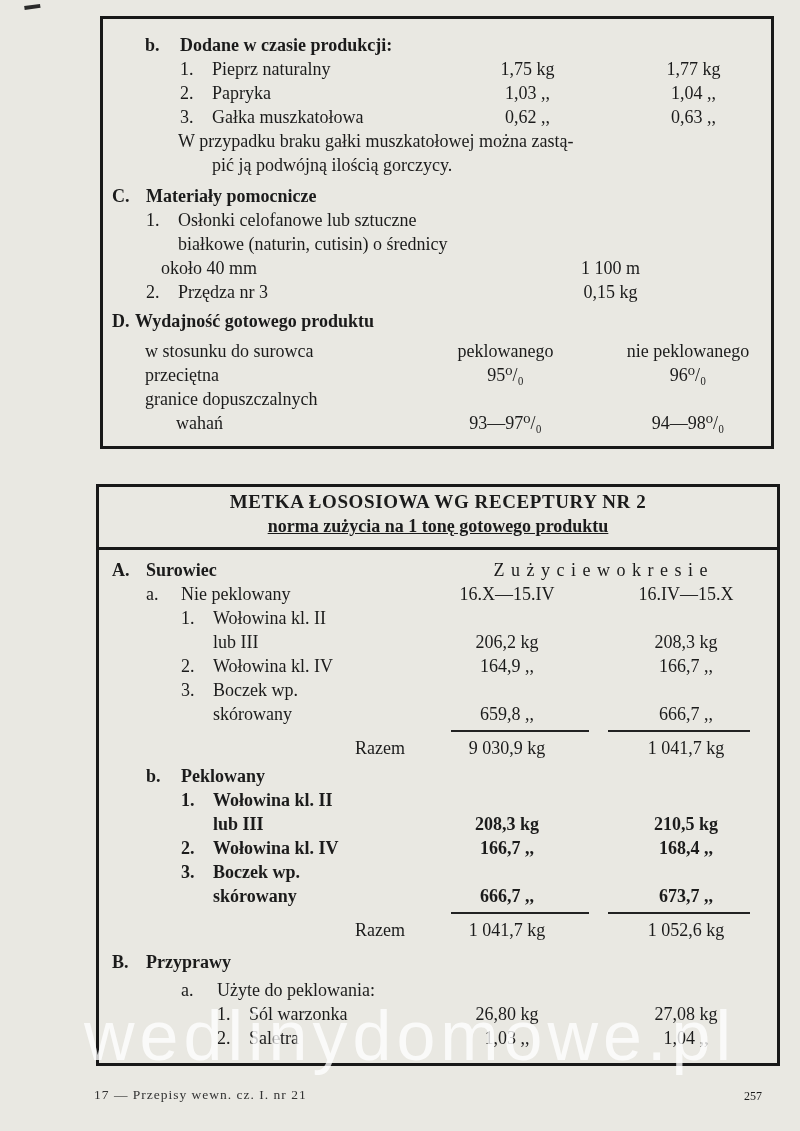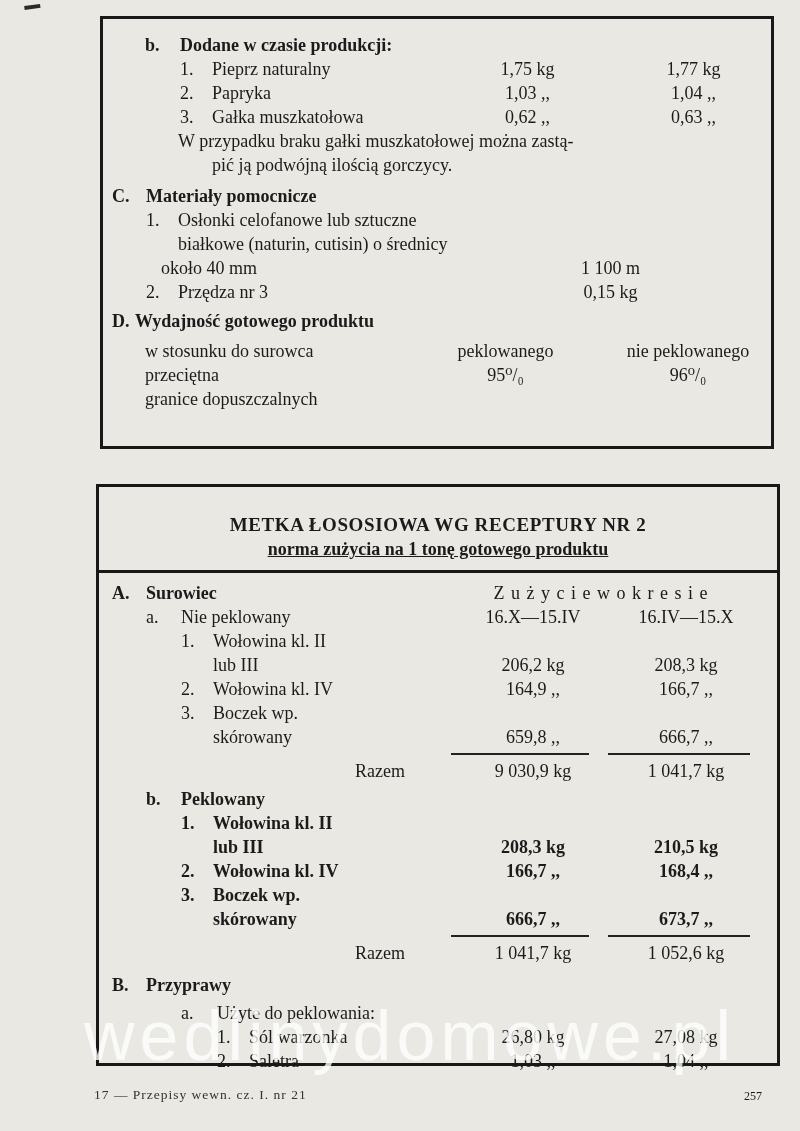--- a/index.html
+++ b/index.html
@@ -24,25 +24,25 @@
   .g7 { margin-top:7px; } .g8 { margin-top:8px; }
 
   
   .v1  { left:352px; width:145px; text-align:center; }
   .v2  { left:518px; width:145px; text-align:center; }
   .vc  { left:430px; width:155px; text-align:center; }
   .vd1 { left:320px; width:165px; text-align:center; }
   .vd2 { left:495px; width:180px; text-align:center; }
 
   
-  .box2-header { text-align:center; padding:26px 0 9px; border-bottom:3px solid #181818; font-weight:bold; }
+  .box2-header { text-align:center; padding:3px 0 9px; border-bottom:3px solid #181818; font-weight:bold; }
   .box2-header .line1 { font-size:19px; letter-spacing:0.6px; line-height:24px; }
   .box2-header .line2 { font-size:18px; line-height:24px;text-decoration:underline; }
   .box2-body { padding-top:8px; }
-  .w1 { left:359px; width:150px; text-align:center; }
+  .w1 { left:333px; width:150px; text-align:center; }
   .w2 { left:510px; width:154px; text-align:center; }
   .colhead { left:352px; width:300px; text-align:center; letter-spacing:1px; }
   .sumline { position:relative; height:10px; }
   .sumline span { position:absolute; top:4px; height:0; border-top:2px solid #222; }
   .ul1 { left:352px; width:138px; }
   .ul2 { left:509px; width:142px; }
 
   .footer-note { position:absolute; left:94px; top:1087px; font-size:13.5px; letter-spacing:1px; color:#333; }
   .page-number { position:absolute; left:744px; top:1089px; font-size:12px; }
 
@@ -126,20 +126,25 @@
       <span class="t vd2">nie peklowanego</span>
     </div>
     <div class="row">
       <span class="t" style="left:42px">przeciętna</span>
       <span class="t vd1">95⁰/₀</span>
       <span class="t vd2">96⁰/₀</span>
     </div>
     <div class="row">
       <span class="t" style="left:42px">granice dopuszczalnych</span>
     </div>
+    <div class="row">
+      <span class="t" style="left:73px">wahań</span>
+      <span class="t vd1">93—97⁰/₀</span>
+      <span class="t vd2">94—98⁰/₀</span>
+    </div>
   </div>
 
   <div class="box box2">
     <div class="box2-header">
       <div class="line1">METKA ŁOSOSIOWA WG RECEPTURY NR 2</div>
       <div class="line2">norma zużycia na 1 tonę gotowego produktu</div>
     </div>
 
     <div class="box2-body">
 

